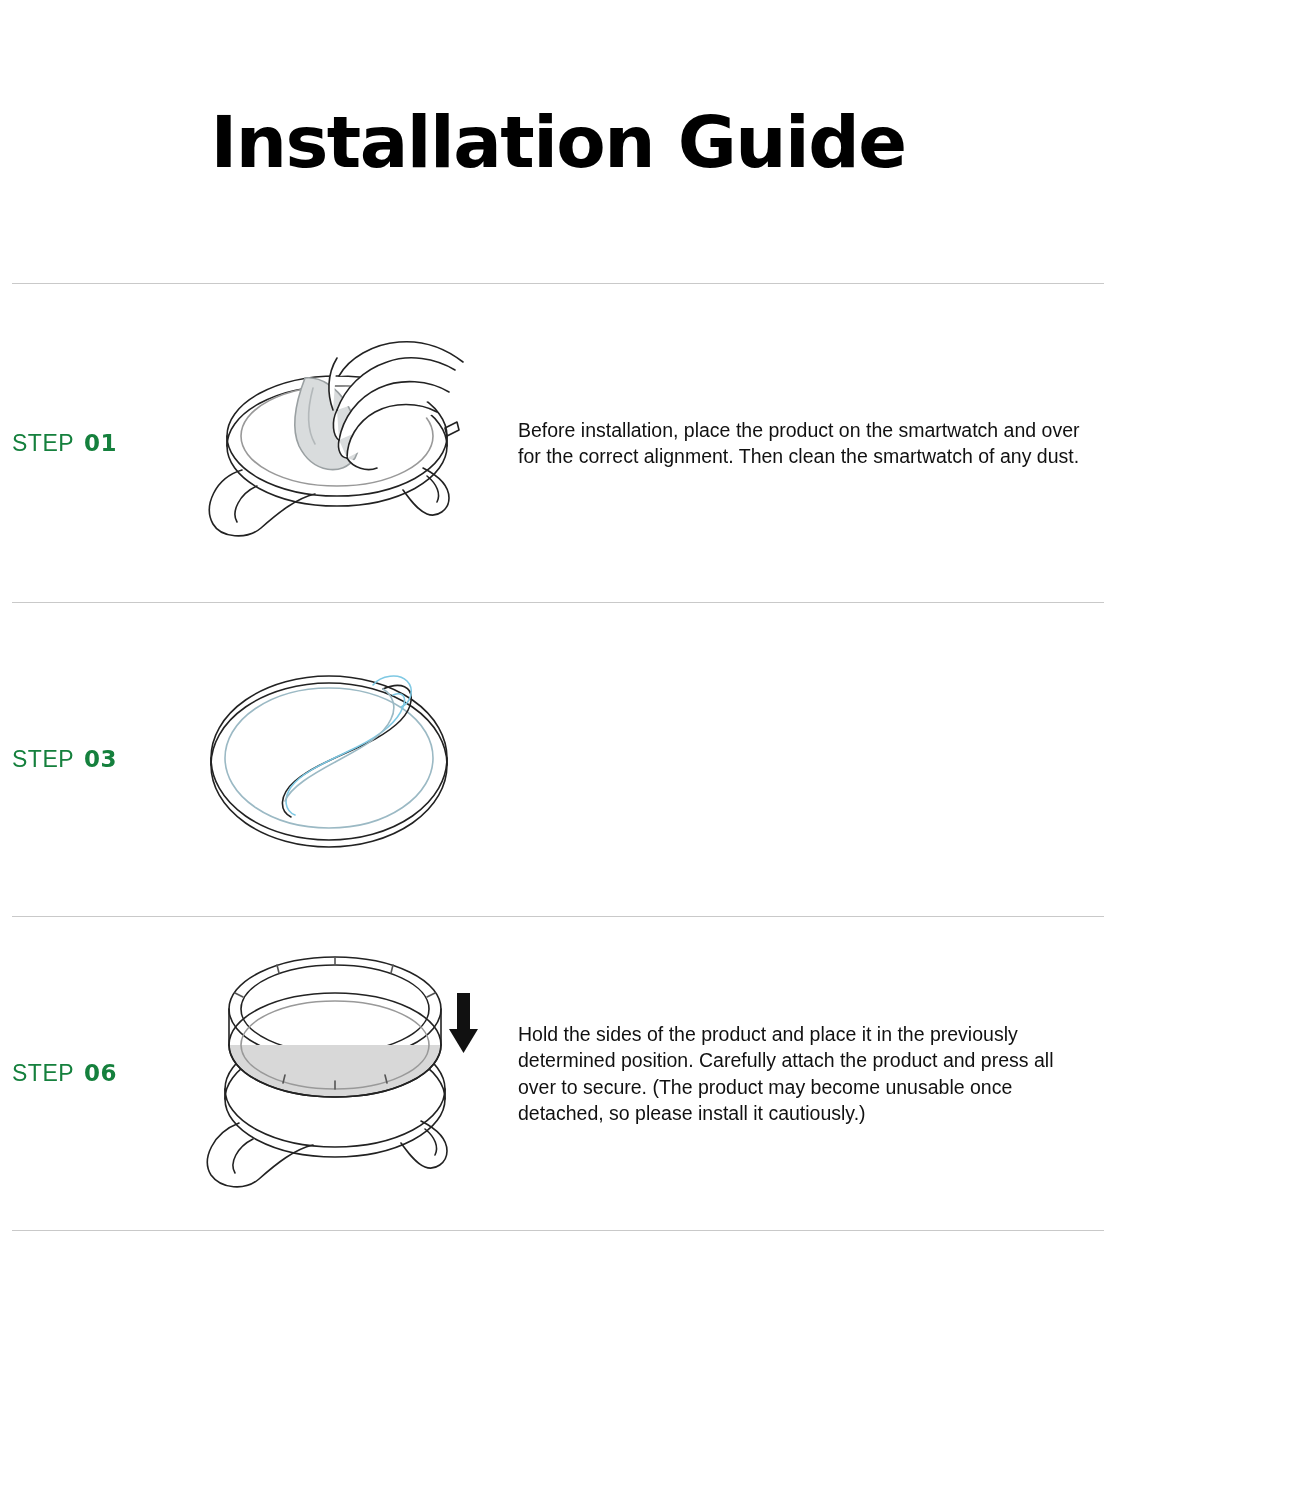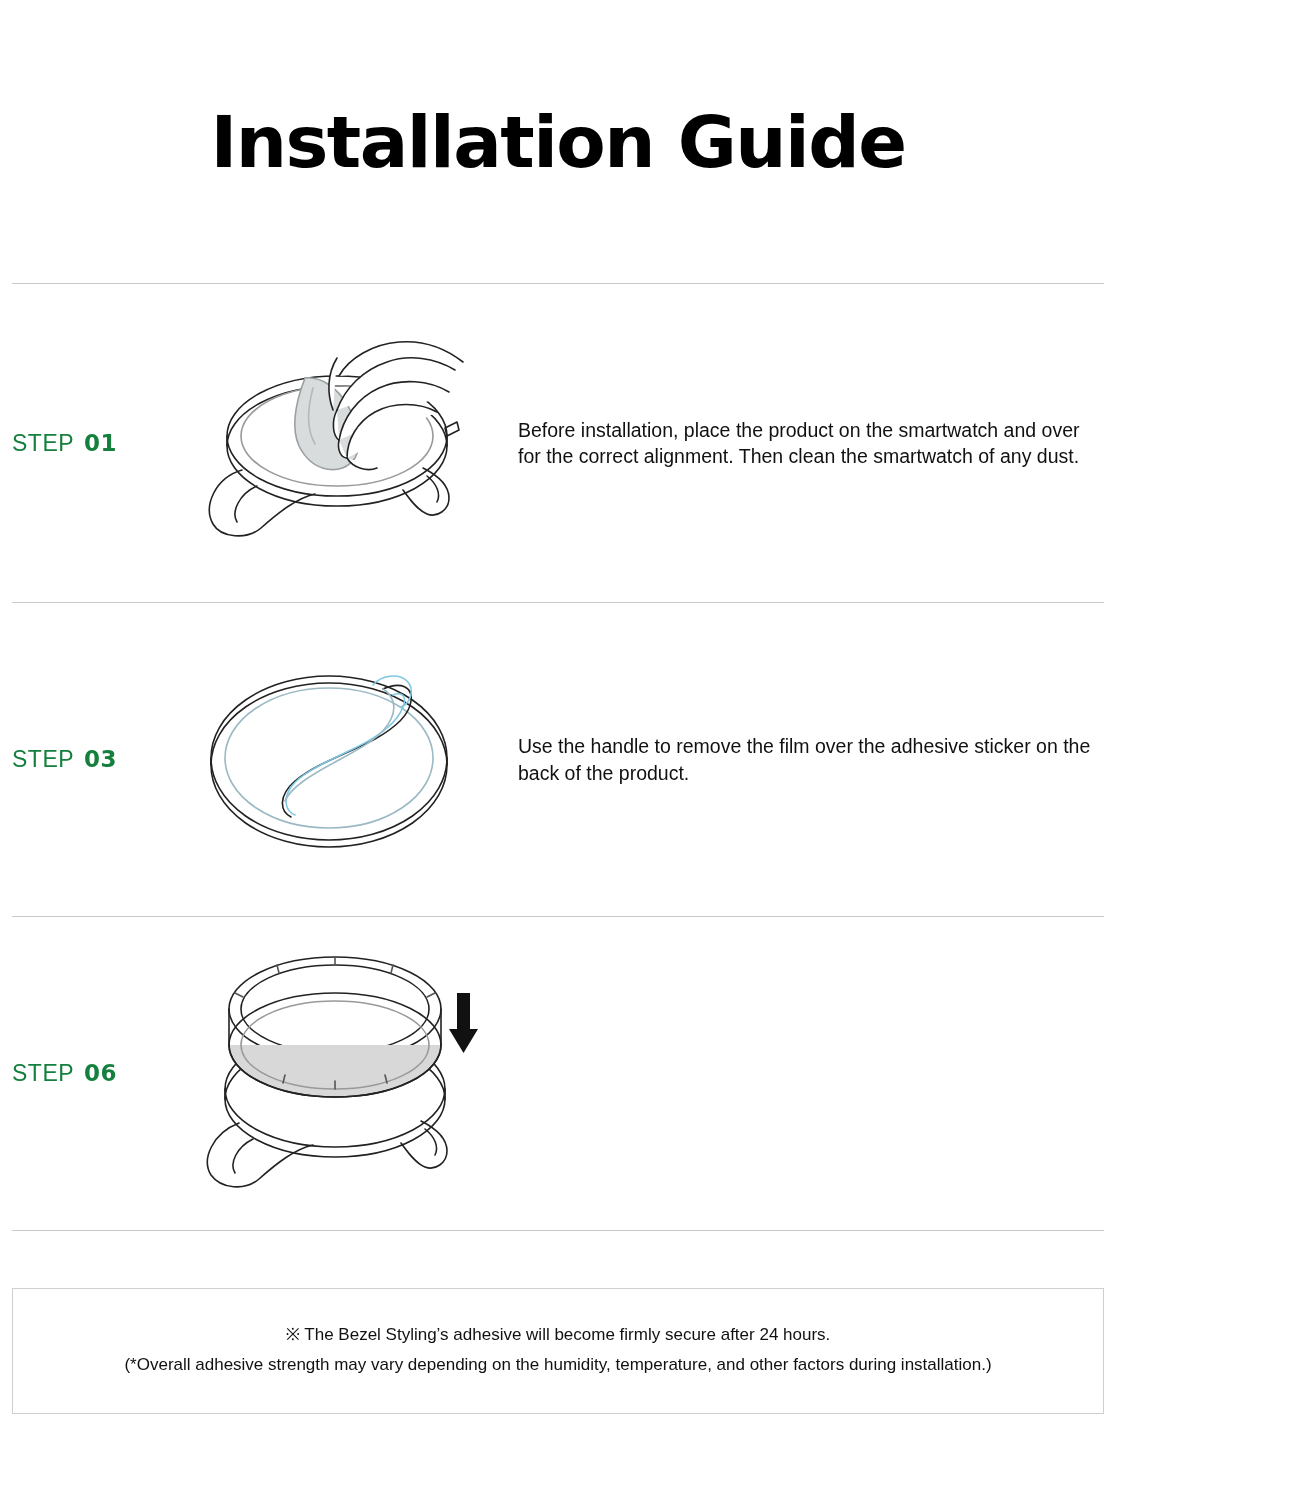--- a/index.html
+++ b/index.html
@@ -160,21 +160,20 @@
             <ellipse cx="142" cy="113" rx="104" ry="70" stroke="#9bb9c4"></ellipse>
 
             <path d="M196 44 C214 36 226 42 224 56 C222 72 206 84 188 94 C162 108 130 118 108 136 C92 150 92 166 104 172" stroke="#222" fill="none"></path>
             <path d="M206 50 C216 46 220 52 216 62 C210 78 190 92 170 102 C142 116 116 126 104 142 C96 154 98 166 108 170" stroke="#7ec8e3" fill="none"></path>
             <path d="M196 44 C206 50 210 62 204 74 C196 92 172 104 150 116 C124 130 104 142 98 156" stroke="#9bb9c4" fill="none"></path>
 
             <path d="M186 40 C194 30 212 28 220 36 C228 44 224 58 214 62" stroke="#7ec8e3"></path>
           </g>
         </svg>
       </div>
-      <div class="step-text">Use the handle to remove the film over the adhesive sticker on the back of the product.</div>
     </div>
 
     <div class="rule"></div>
 
     <div class="step-row row3">
       <div class="step-label">
         <span>STEP</span><span class="num">06</span>
       </div>
       <div class="step-figure">
         <svg width="300" height="250" viewBox="0 0 300 250">
@@ -207,24 +206,21 @@
             <path d="M96 134 L98 126" stroke="#555"></path>
             <path d="M200 134 L198 126" stroke="#555"></path>
           </g>
 
           <g fill="#111" stroke="none">
             <rect x="270" y="44" width="13" height="40"></rect>
             <polygon points="262,80 291,80 276.5,104"></polygon>
           </g>
         </svg>
       </div>
+      <div class="step-text">Hold the sides of the product and place it in the previously determined position. Carefully attach the product and press all over to secure.  (The product may become unusable once detached, so please install it cautiously.)</div>
     </div>
 
   </div>
 
   <div class="rule"></div>
 
-  <div class="notice">
-    <div>※ The Bezel Styling’s adhesive will become firmly secure after 24 hours.</div>
-    <div>(*Overall adhesive strength may vary depending on the humidity, temperature, and other factors during installation.)</div>
-  </div>
 
 </div>
 
 </body></html>

